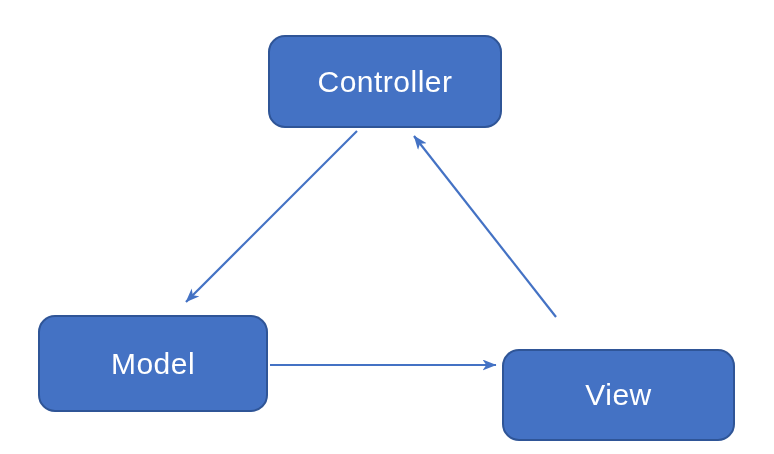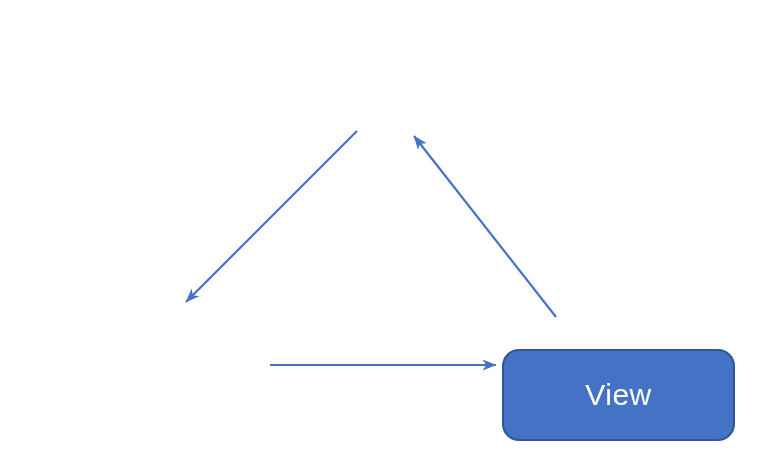--- a/index.html
+++ b/index.html
@@ -58,19 +58,25 @@
       </marker>
     </defs>
 
     <line x1="357" y1="131" x2="186" y2="302" marker-end="url(#stealth-arrowhead)" stroke="#4472C4"></line>
 
     <line x1="556" y1="317" x2="414" y2="136" marker-end="url(#stealth-arrowhead)" stroke="#4472C4"></line>
 
     <line x1="270" y1="365" x2="496" y2="365" marker-end="url(#stealth-arrowhead)" stroke="#4472C4"></line>
   </svg>
 
+  <div class="node node-controller">
+    <span>Controller</span>
+  </div>
 
+  <div class="node node-model">
+    <span>Model</span>
+  </div>
 
   <div class="node node-view">
     <span>View</span>
   </div>
 
 </div>
 
 </body></html>

